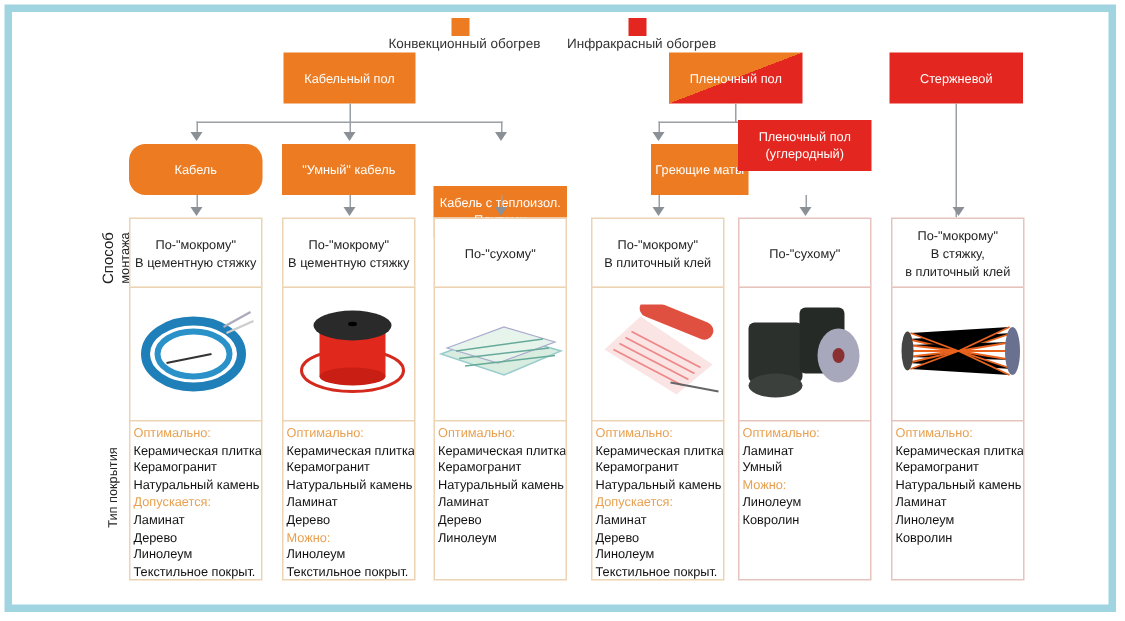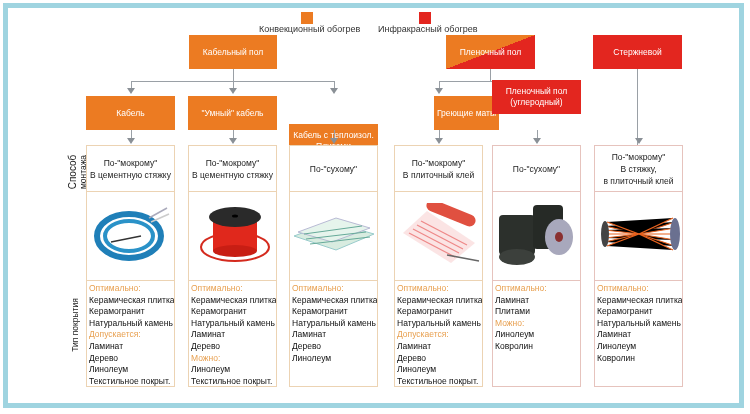--- a/index.html
+++ b/index.html
@@ -65,21 +65,21 @@
 
 <div class="side-label" style="left:56px;top:162px;width:44px;">
   <div style="font-size:10px;">Способ</div>
   <div>монтажа</div>
 </div>
 <div class="side-label" style="left:40px;top:320px;width:70px;">
   <div>Тип покрытия</div>
 </div>
 
 <div id="columns">
-    <div class="box orange" style="left: 86px; top: 96px; width: 89px; height: 34px;">
+    <div class="box orange" style="left: 86px; top: 96px; width: 89px; height: 34px; border-radius: 11px;">
       <span>Кабель</span>
     </div>
     <div class="line" style="left: 130.5px; top: 130px; width: 1px; height: 9px;"></div>
     <div class="arrow" style="left: 126.5px; top: 138px;"></div>
     <div class="cell method" style="left: 86px; top: 145px; width: 89px; height: 47px; flex-direction: column;">
       <div>По-"мокрому"</div>
       <div>В цементную стяжку</div>
     </div>
     <div class="cell" style="left: 86px; top: 191px; width: 89px; height: 90px; display: flex; align-items: center; justify-content: center;">
       <span><svg width="80" height="60" viewBox="0 0 80 60">
@@ -202,21 +202,21 @@
           <rect x="4" y="14" width="36" height="40" rx="4" fill="#2c302c"></rect>
           <ellipse cx="22" cy="56" rx="18" ry="8" fill="#3c403c"></ellipse>
           <rect x="38" y="4" width="30" height="44" rx="4" fill="#262a26"></rect>
           <ellipse cx="64" cy="36" rx="14" ry="18" fill="#a8a8bc"></ellipse>
           <ellipse cx="64" cy="36" rx="4" ry="5" fill="#8a3030"></ellipse>
         </svg></span>
     </div>
     <div class="cell list red-b" style="left: 492px; top: 280px; width: 89px; height: 107px;">
       <div class="h">Оптимально:</div>
       <div>Ламинат</div>
-      <div>Плитами</div>
+      <div>Умный</div>
       <div class="h">Можно:</div>
       <div>Линолеум</div>
       <div>Ковролин</div>
     </div>
     <div class="arrow" style="left: 634.5px; top: 138px;"></div>
     <div class="cell method red-b" style="left: 594px; top: 145px; width: 89px; height: 47px; flex-direction: column;">
       <div>По-"мокрому"</div>
       <div>В стяжку,</div>
       <div>в плиточный клей</div>
     </div>

